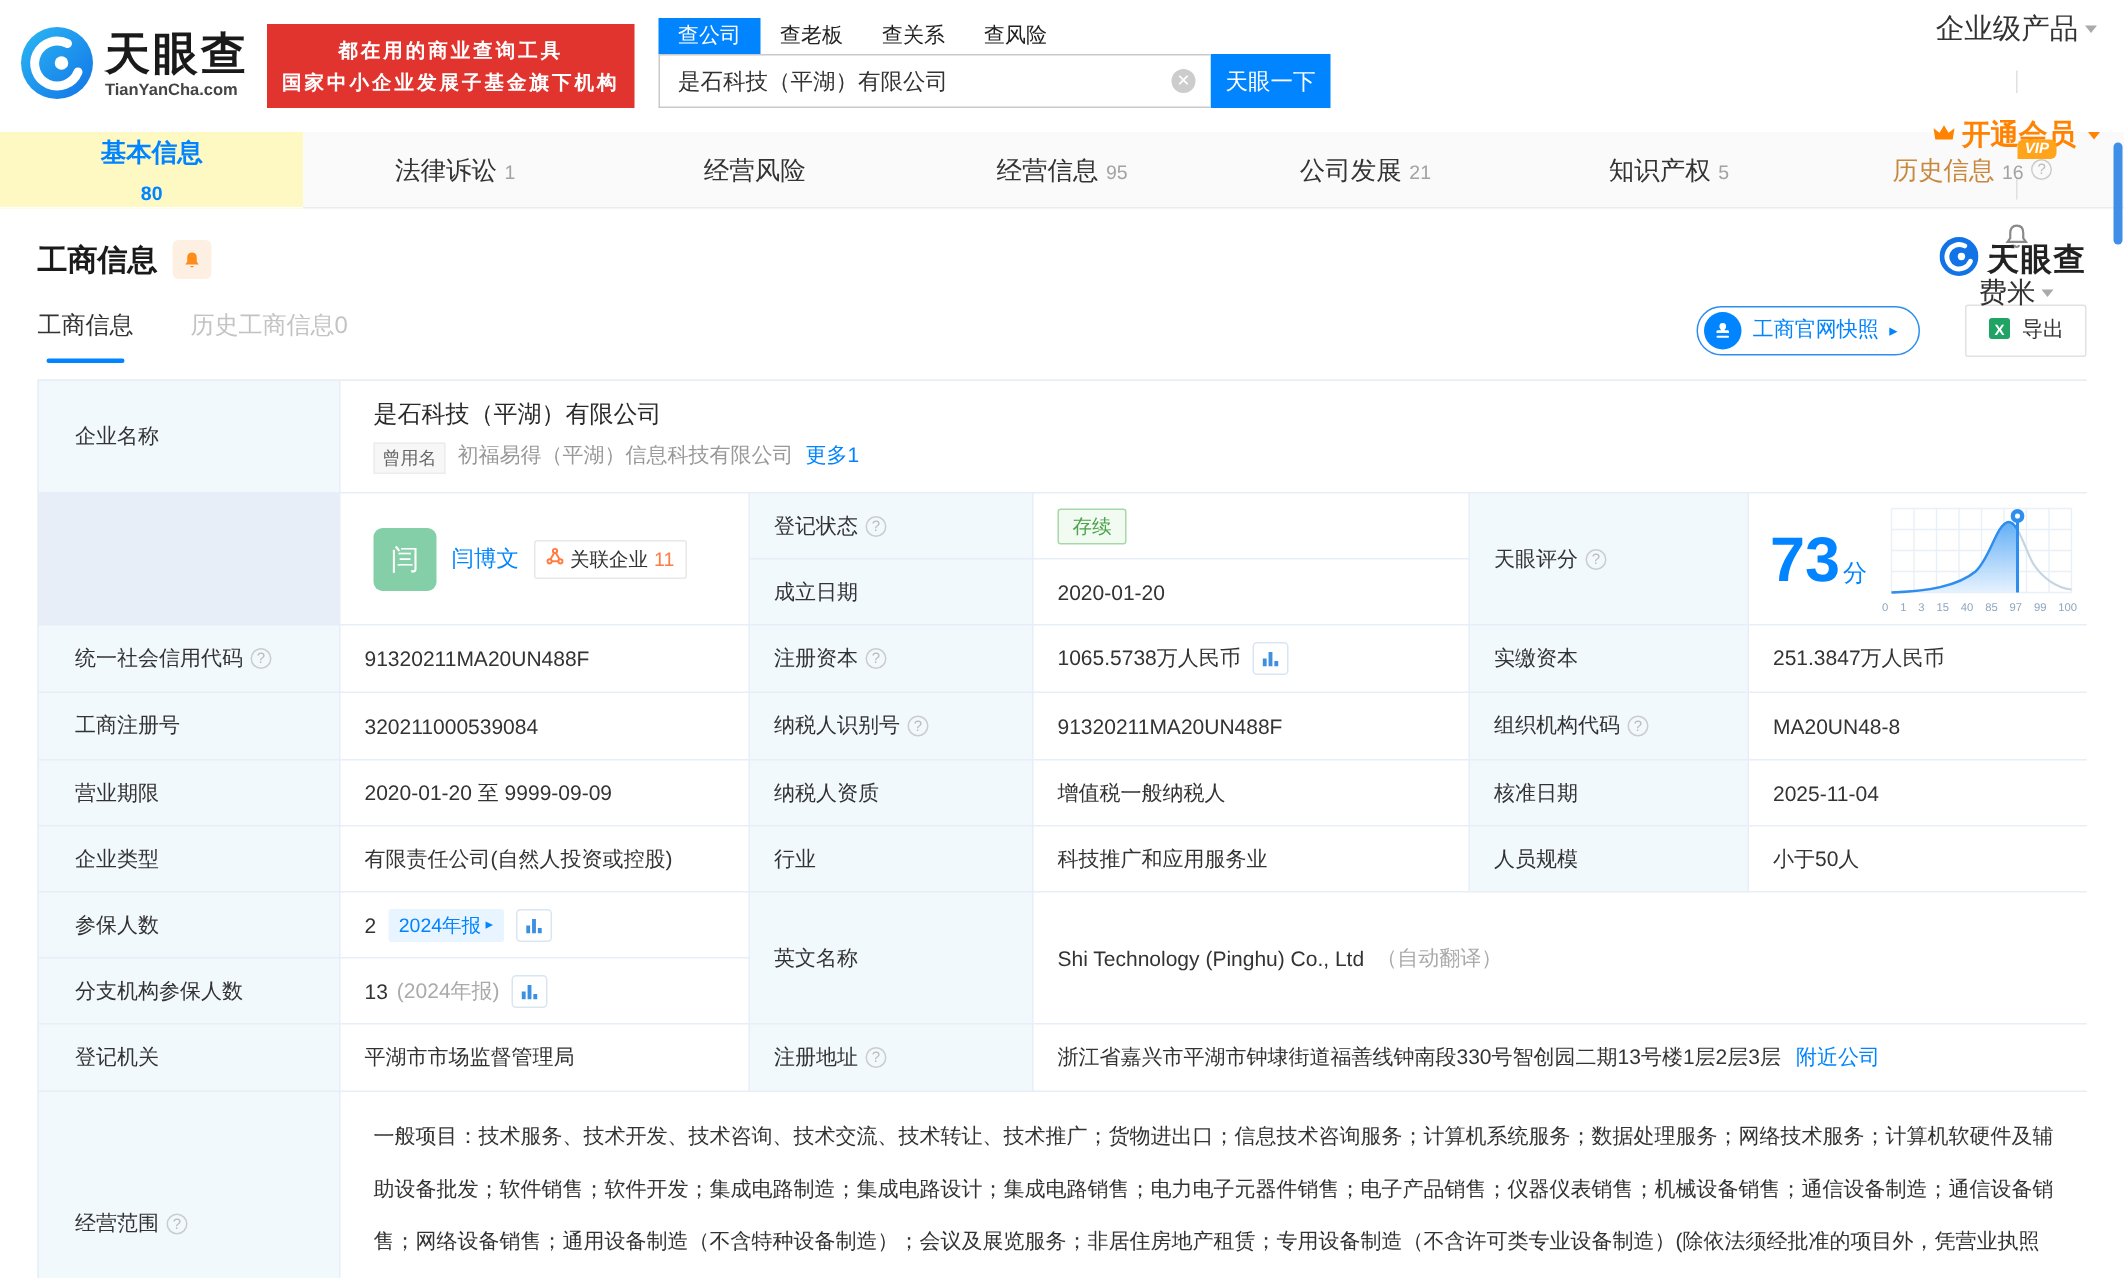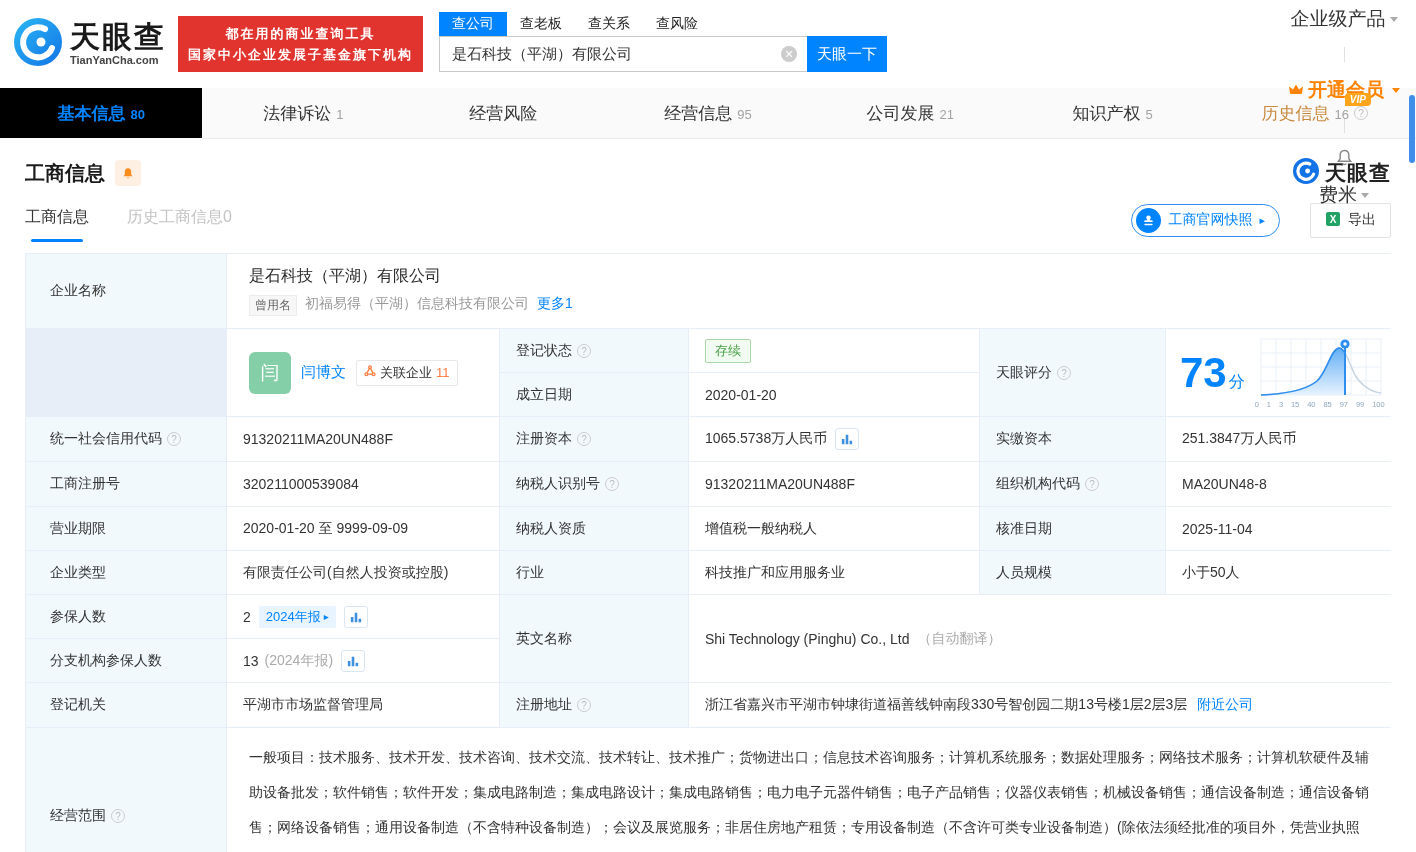--- a/index.html
+++ b/index.html
@@ -32,21 +32,21 @@
   .caret.orange { border-top-color:#ff8200; }
   .nav-divider { width:1px; height:15px; background:#e0e0e0; }
   .nav-item { cursor:pointer; display:flex; align-items:center; }
   .nav-vip { color:#ff8200; font-weight:bold; display:flex; align-items:center; gap:4px; cursor:pointer; }
   .bell-btn { cursor:pointer; display:flex; }
 
   
   .main-tabs { height:51px; background:#fafafa; border-bottom:1px solid #ececec; display:flex; }
   .mtab { flex:1; display:flex; align-items:center; justify-content:center; gap:5px; font-size:17px; color:#333;
     cursor:pointer; position:relative; }
-  .mtab.active { background:#000000; color:#0084ff; font-weight:bold; border-bottom:1px solid #fff; margin-bottom:-1px; }
+  .mtab.active { background:#fef9c3; color:#0084ff; font-weight:bold; border-bottom:1px solid #fff; margin-bottom:-1px;flex-direction:column; }
   .mcount { font-size:13px; color:#a3a3a3; margin-top:3px; }
   .mtab.active .mcount { color:#0084ff; }
   .mtab.orange .mlabel { color:#c8893f; }
   .vip-badge { position:absolute; top:5px; left:calc(50% + 30px); background:#ffa41b; color:#fff;
     font-size:10px; font-weight:bold; font-style:italic; padding:1px 5px; border-radius:4px 4px 4px 0; }
   .qmark { width:14px; height:14px; border:1px solid #ccc; border-radius:50%; color:#bbb; font-size:10px;
     line-height:13px; text-align:center; display:inline-block; flex:none; }
 
   
   main { padding:0 25px; }

